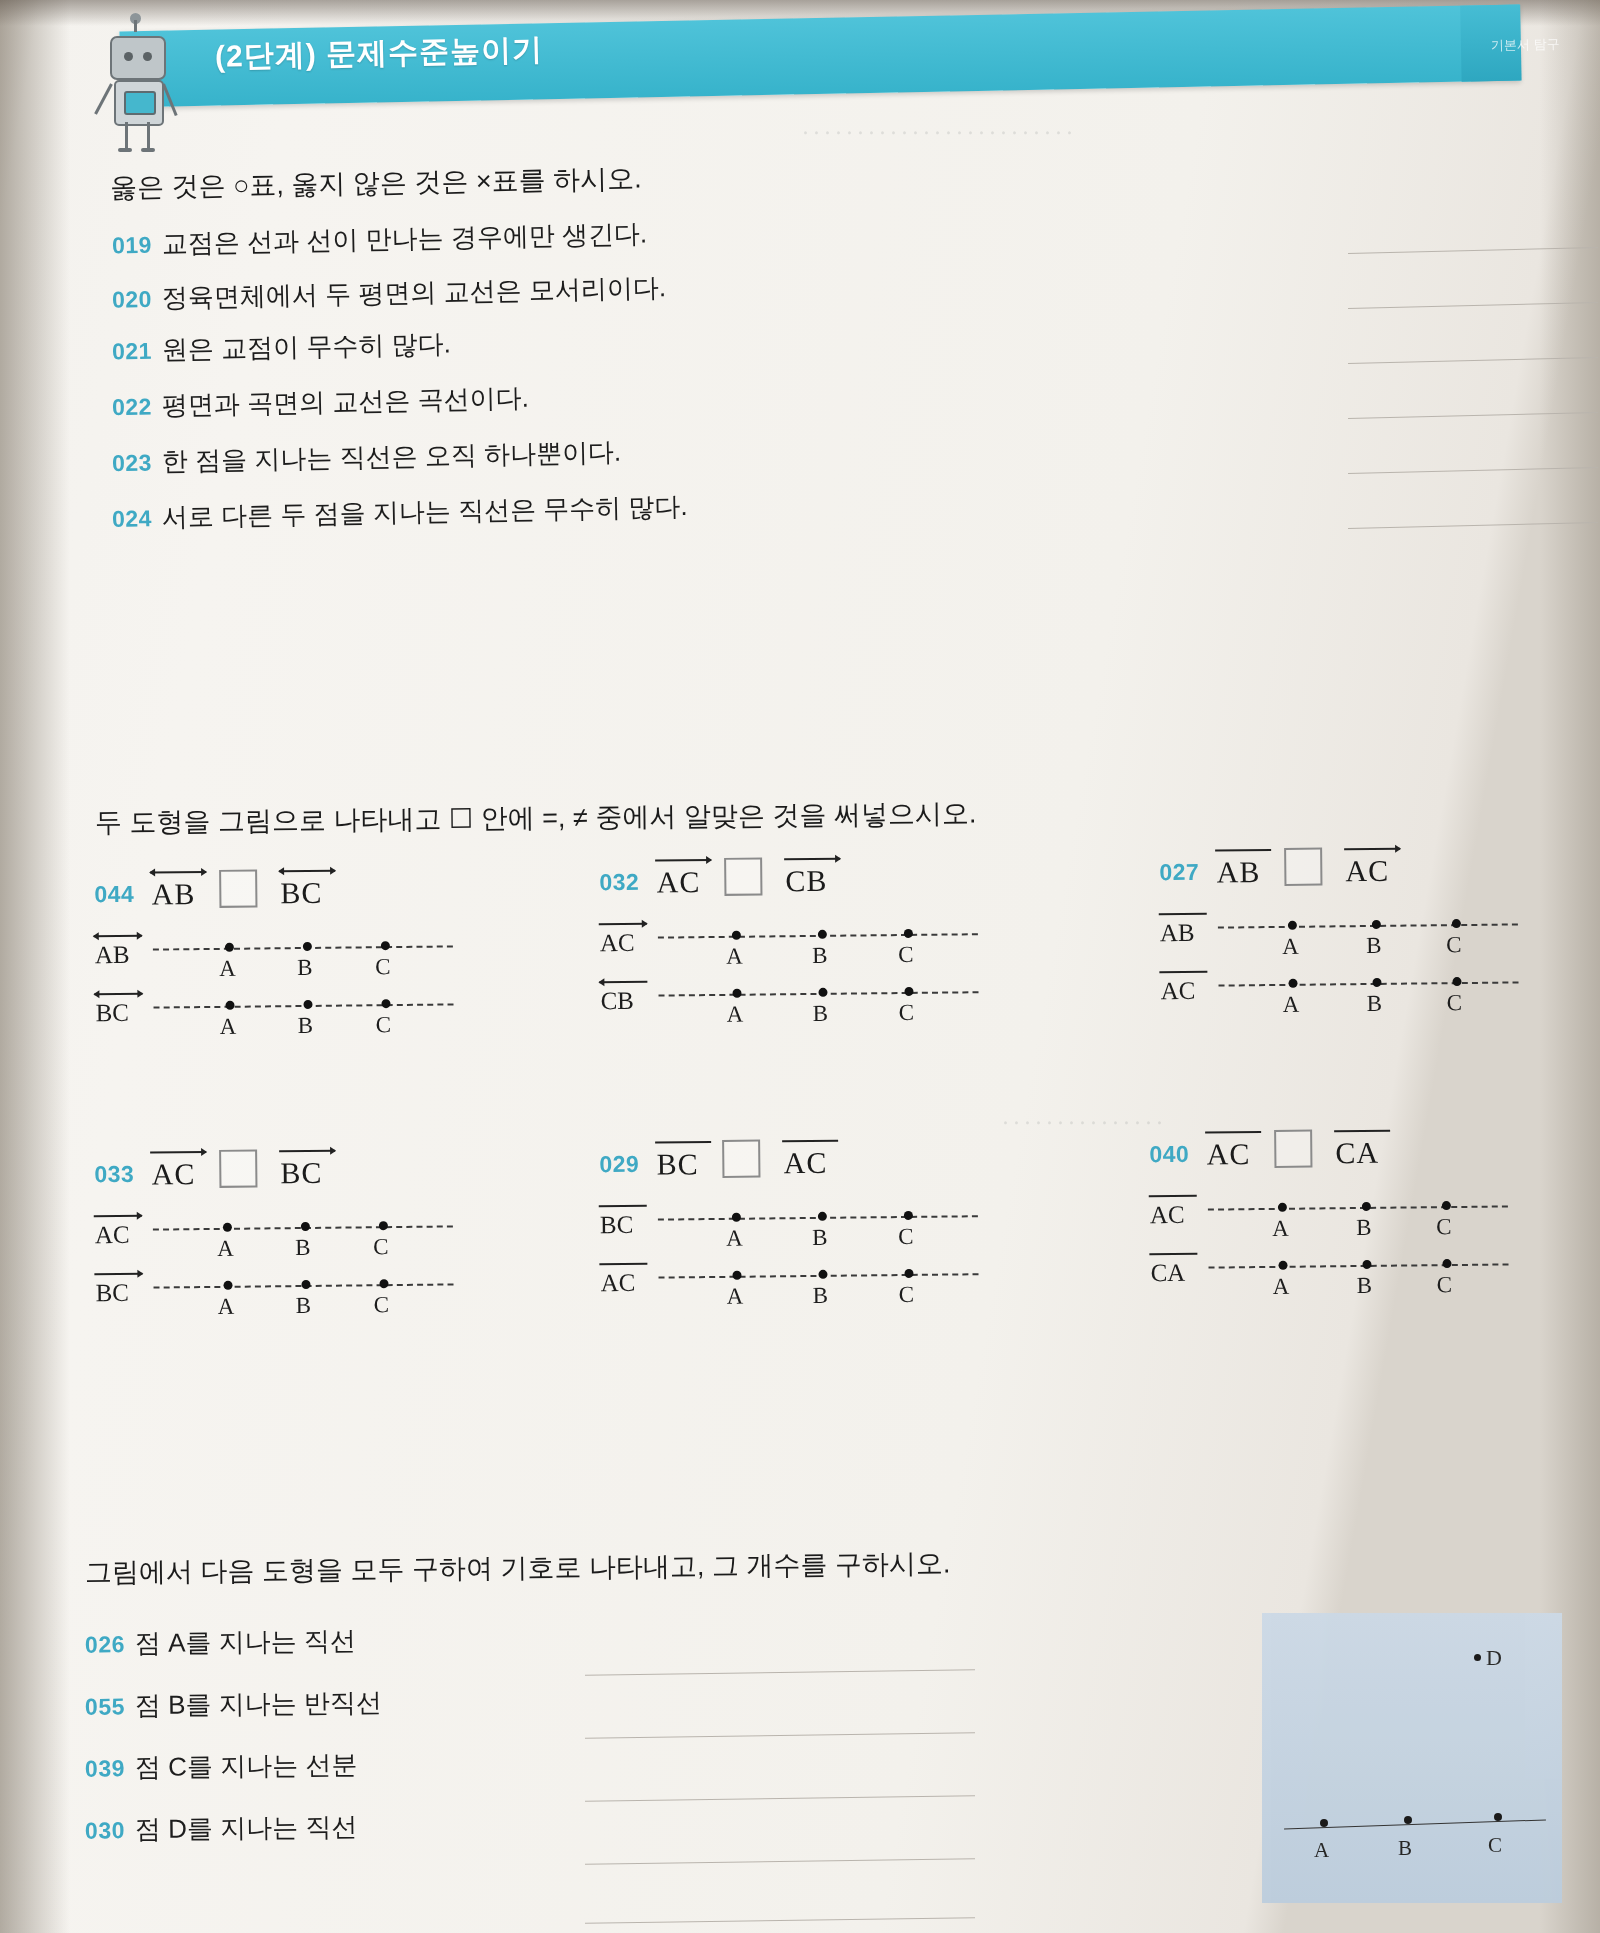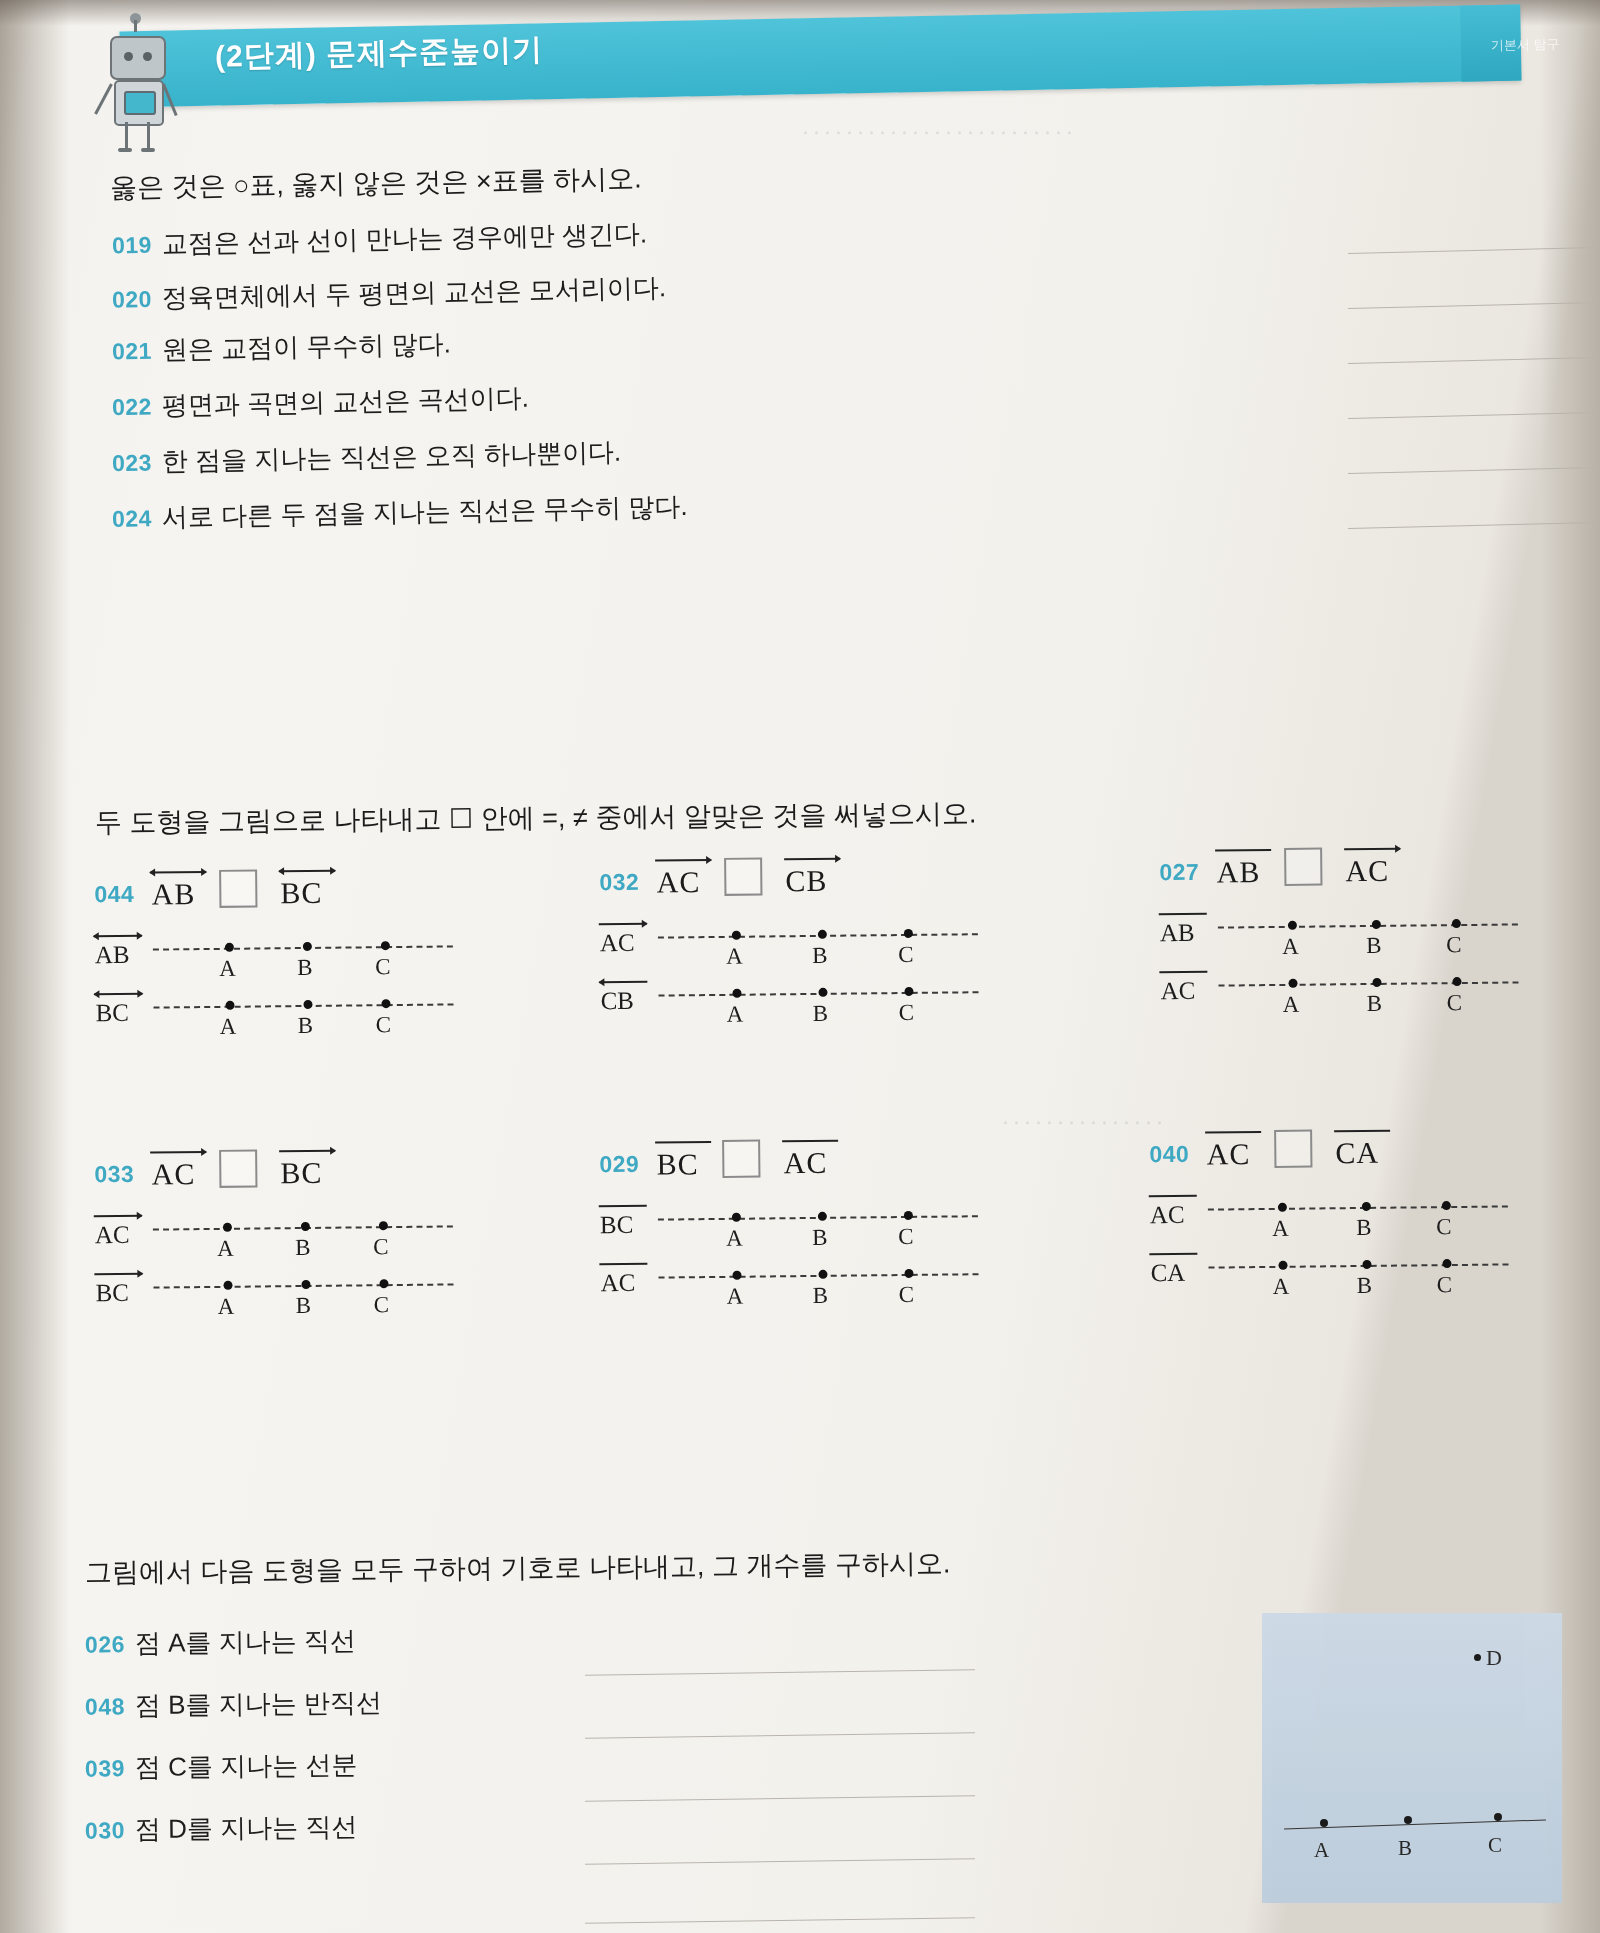--- a/index.html
+++ b/index.html
@@ -434,21 +434,21 @@
       <span class="ptlabel" style="left:286px;">C</span>
   </div>
 </div>
 
 <div class="instruction" style="left:85px;top:1550px;transform:rotate(-0.6deg);">그림에서 다음 도형을 모두 구하여 기호로 나타내고, 그 개수를 구하시오.</div>
 
 <div class="qrow" style="left:85px;top:1625px;transform:rotate(-0.7deg);">
   <span class="qnum">026</span><span>점 A를 지나는 직선</span>
 </div>
 <div class="qrow" style="left:85px;top:1687px;transform:rotate(-0.7deg);">
-  <span class="qnum">048</span><span>점 B를 지나는 반직선</span>
+  <span class="qnum">055</span><span>점 B를 지나는 반직선</span>
 </div>
 <div class="qrow" style="left:85px;top:1749px;transform:rotate(-0.7deg);">
   <span class="qnum">039</span><span>점 C를 지나는 선분</span>
 </div>
 <div class="qrow" style="left:85px;top:1811px;transform:rotate(-0.7deg);">
   <span class="qnum">030</span><span>점 D를 지나는 직선</span>
 </div>
 
 <div class="answer-line" style="left:585px;top:1672px;width:390px;transform:rotate(-0.8deg);"></div>
 <div class="answer-line" style="left:585px;top:1735px;width:390px;transform:rotate(-0.8deg);"></div>

